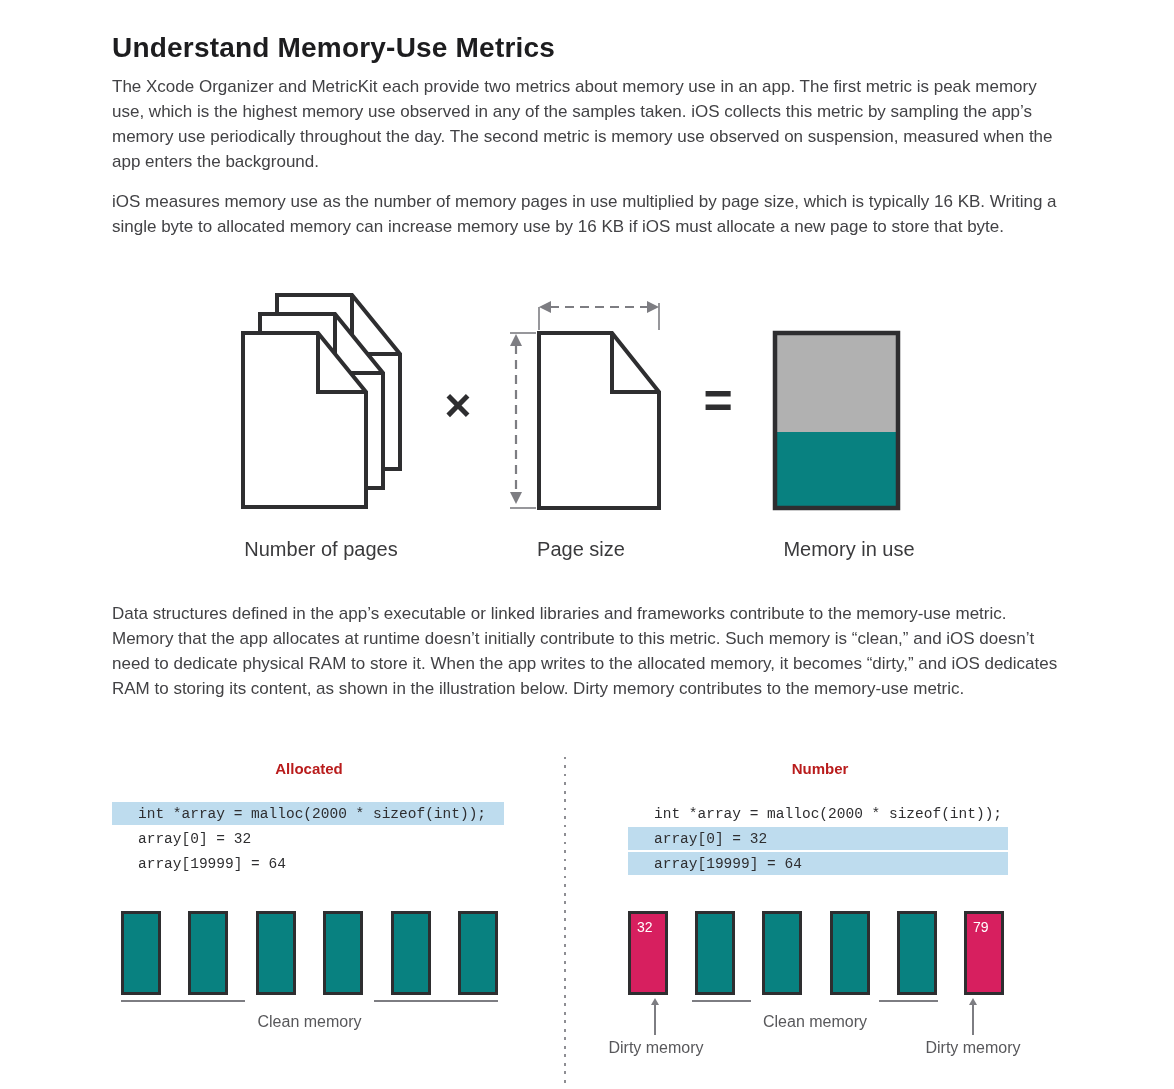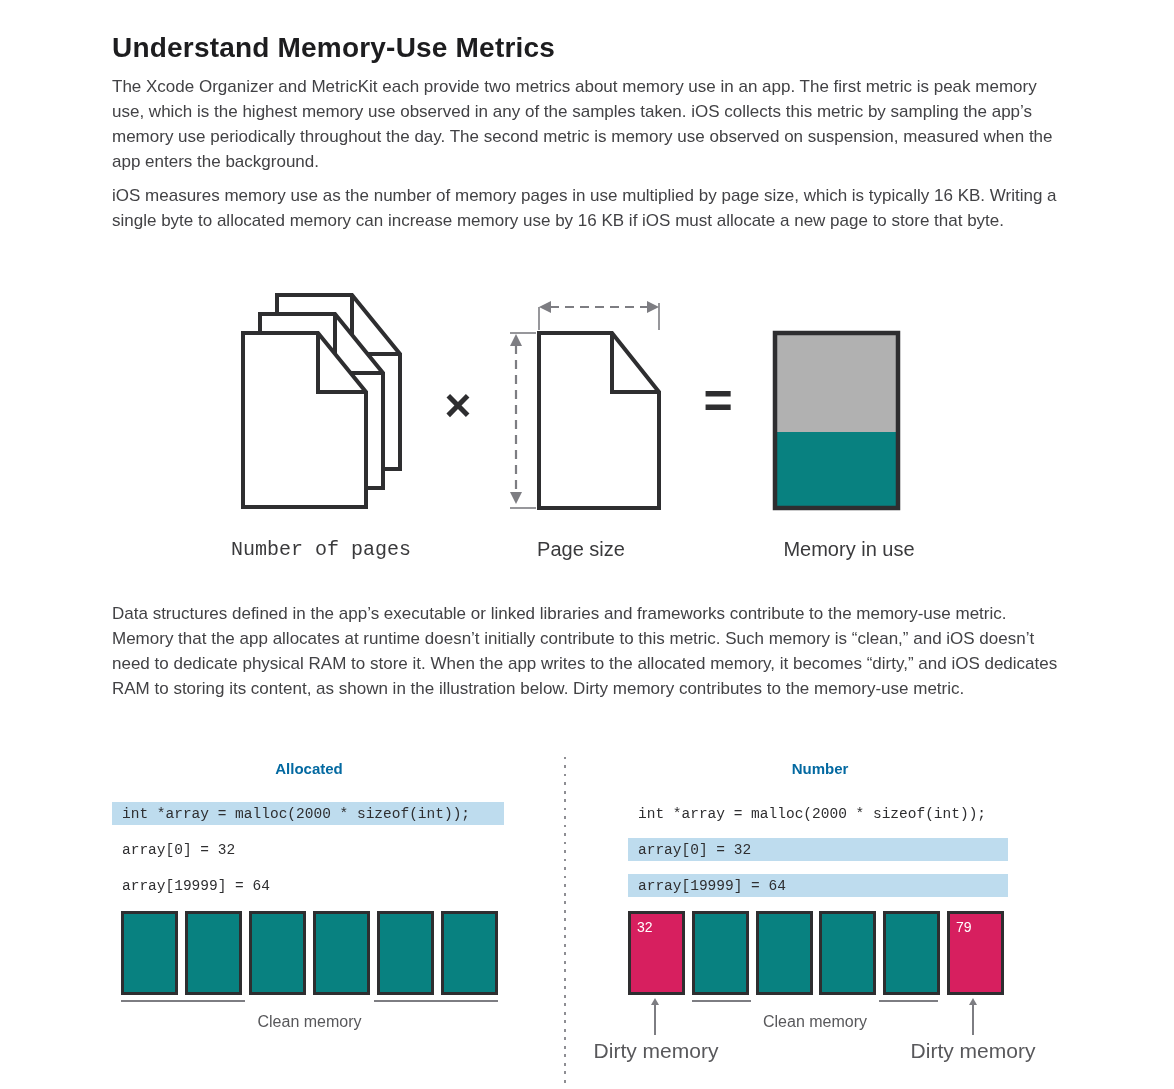--- a/index.html
+++ b/index.html
@@ -13,62 +13,62 @@
   
   .doc-title {
     left:112px; top:24px; width:800px;
     font-size:28px; font-weight:700; color:#1d1d1f; letter-spacing:.2px;margin-top:8px;
   }
   .para {
     left:112px; width:956px;
     font-size:17px; line-height:25px; color:#424245;
   }
   #para1 { top:74px; }
-  #para2 { top:183px; }
+  #para2 { top:189px; }
   #para3 { top:601px; }
 
   
   #fig1-svg { left:180px; top:290px; }
   .op {
     font-weight:700; color:#2e2e30; text-align:center;
   }
   #op-multiply { left:408px; top:378px; width:100px; font-size:46px; }
   #op-equals  { left:668px; top:372px; width:100px; font-size:50px; }
   .fig1-label {
     top:538px; width:250px; text-align:center;
     font-size:20px; color:#3a3a3c;
   }
-  #label-pages   { left:196px;font-family:Liberation Mono, monospace; }
+  #label-pages   { left:196px; }
   #label-size    { left:456px; }
   #label-memory  { left:724px; }
 
   
   .panel-title {
     top:760px; width:200px; text-align:center;
-    font-size:15px; font-weight:700; color:#0369a1;
+    font-size:15px; font-weight:700; color:#b91c1c;
   }
   #title-allocated { left:209px; }
   #title-written   { left:720px; }
 
   .code-block { top:802px; }
   #code-left  { left:112px; width:392px; }
   #code-right { left:628px; width:380px; }
   .code-line {
-    height:23px; margin-bottom:13px; display:flex; align-items:center;
-    padding-left:10px;
+    height:23px; margin-bottom:2px; display:flex; align-items:center;
+    padding-left:26px;
     font-family:"Liberation Mono","DejaVu Sans Mono",monospace;
     font-size:14.5px; color:#2e2e30; white-space:pre;
   }
   .code-line.hl { background:#bedcee; }
 
   .block-row { top:911px; height:84px; display:flex; justify-content:space-between; }
   #blocks-left  { left:121px; width:377px; }
   #blocks-right { left:628px; width:376px; }
   .mem-block {
-    width:57px; height:84px; background:#088180;
+    width:40px; height:84px; background:#088180;
     border:3px solid #2e2e30;
   }
   .mem-block.dirty { background:#d71f5f; padding:4px 0 0 6px; }
   .block-val {
     font-size:14px; color:#ffffff; font-family:"Liberation Sans",sans-serif;
   }
 
   .bracket { top:1000px; height:22px; display:flex; align-items:flex-start; }
   #bracket-left  { left:121px; width:377px; }
   #bracket-right { left:692px; width:246px; }
@@ -86,21 +86,21 @@
   .dirty-arrow::before {
     content:""; position:absolute; top:-6px; left:-3px;
     border-left:4px solid transparent; border-right:4px solid transparent;
     border-bottom:7px solid #7d7d82;
   }
   #arrow-dirty-left  { left:654px; }
   #arrow-dirty-right { left:972px; }
 
   .dirty-label {
     top:1039px; width:180px; text-align:center;
-    font-size:21px; color:#58585b;
+    font-size:16px; color:#58585b;
   }
   #dirty-label-left  { left:566px; }
   #dirty-label-right { left:883px; }
 
   .divider {
     left:564px; top:757px; width:2px; height:327px;
     background:repeating-linear-gradient(to bottom, #8e8e93 0 2.5px, transparent 2.5px 8.5px);
   }
 </style>
 </head>

